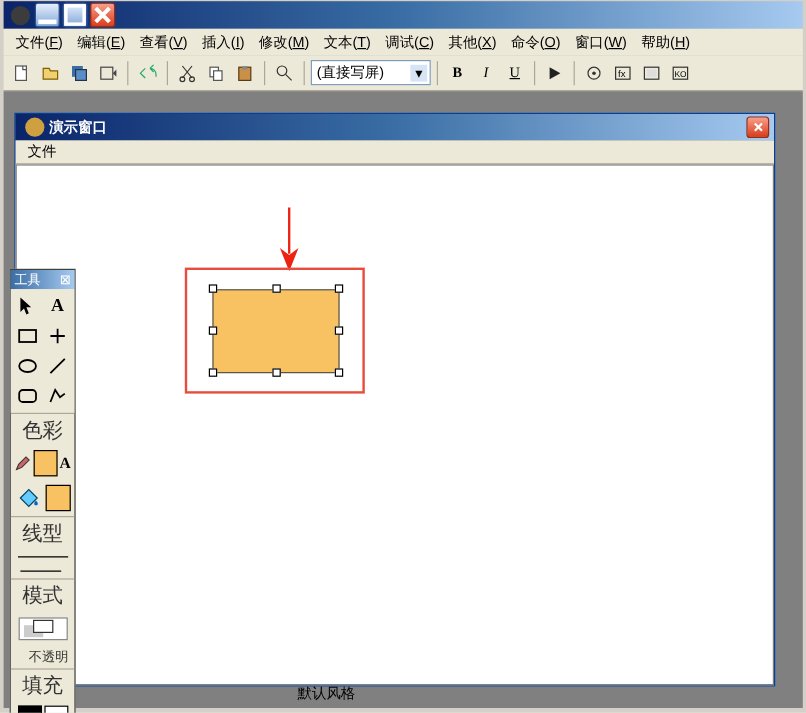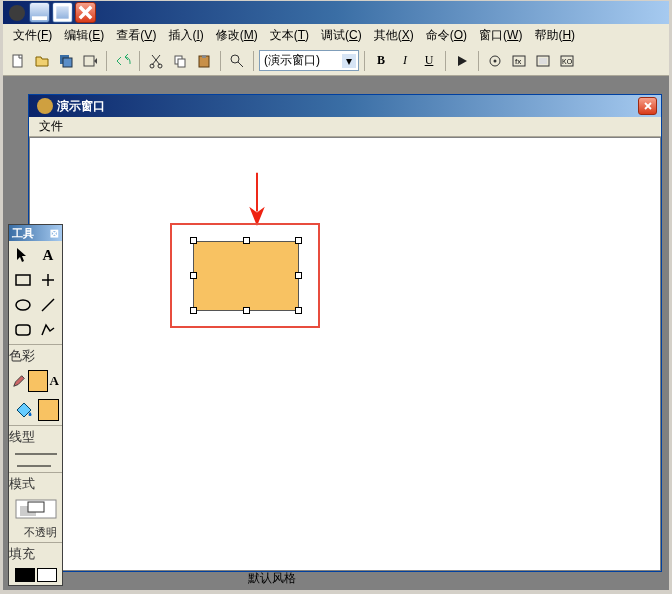--- a/index.html
+++ b/index.html
@@ -96,21 +96,21 @@
     
     .work-area {
       position: absolute;
       left: 3px; top: 76px;
       width: 666px; height: 514px;
       background: #808080;
     }
     
     .pres-window {
       position: absolute;
-      left: 28px; top: 94px;
+      left: 12px; top: 94px;
       width: 634px; height: 478px;
       border: 1px solid #0040a0;
     }
     .pres-titlebar {
       height: 22px;
       background: linear-gradient(to right,#0a246a,#3a6ea5,#a6caf0);
       display: flex; align-items: center;
       padding: 0 4px;
     }
     .pres-titlebar .titlebar-icon {
@@ -174,39 +174,40 @@
       width: 55px;
       background: #ece9d8;
       border: 1px solid #404040;
     }
     .toolbox-title {
       height: 16px;
       background: linear-gradient(to right,#3a6ea5,#a6caf0);
       color: #fff;
       font-size: 11px;
       padding: 0 3px;
-      display: flex; align-items: center; justify-content: space-between; font-weight: bold;
+      display: flex; align-items: center; justify-content: space-between;
     }
     .toolbox-close { cursor: pointer; }
     .tool-grid {
       display: grid;
       grid-template-columns: 1fr 1fr;
       gap: 1px;
       padding: 2px;
       background: #ece9d8;
     }
     .tool {
       height: 24px;
       display: flex; align-items: center; justify-content: center;
       cursor: pointer;
       border: 1px solid #ece9d8;
     }
     .tool svg { width: 18px; height: 18px; }
     .section-label {
-      font-size: 13px;
+      font-size: 17px;
+      text-align: center;
       border-top: 1px solid #aca899;
       padding: 2px 0;
       color: #333;
     }
     .color-row, .mode-row, .fill-row {
       display: flex; gap: 2px;
       padding: 3px;
       justify-content: center;
       align-items:center;
     }
@@ -325,21 +326,21 @@
     </div>
   <div class="tb-sep"></div>
   <div class="tb-btn">
       <svg viewBox="0 0 16 16">
         <circle cx="6" cy="6" r="4" fill="none" stroke="#333"></circle>
         <path d="M9 9l5 5" stroke="#333"></path>
       </svg>
     </div>
   <div class="tb-sep"></div>
   <div class="style-dropdown">
-    <span>(演示窗口)</span>
+    <span>(直接写屏)</span>
   </div>
   <div class="tb-sep"></div>
   <div class="tb-btn">
       <span style="font-weight:bold;font-family:Georgia">B</span>
     </div>
   <div class="tb-btn">
       <span style="font-style:italic;font-family:Georgia">I</span>
     </div>
   <div class="tb-btn">
       <span style="text-decoration:underline;font-family:Georgia">U</span>

